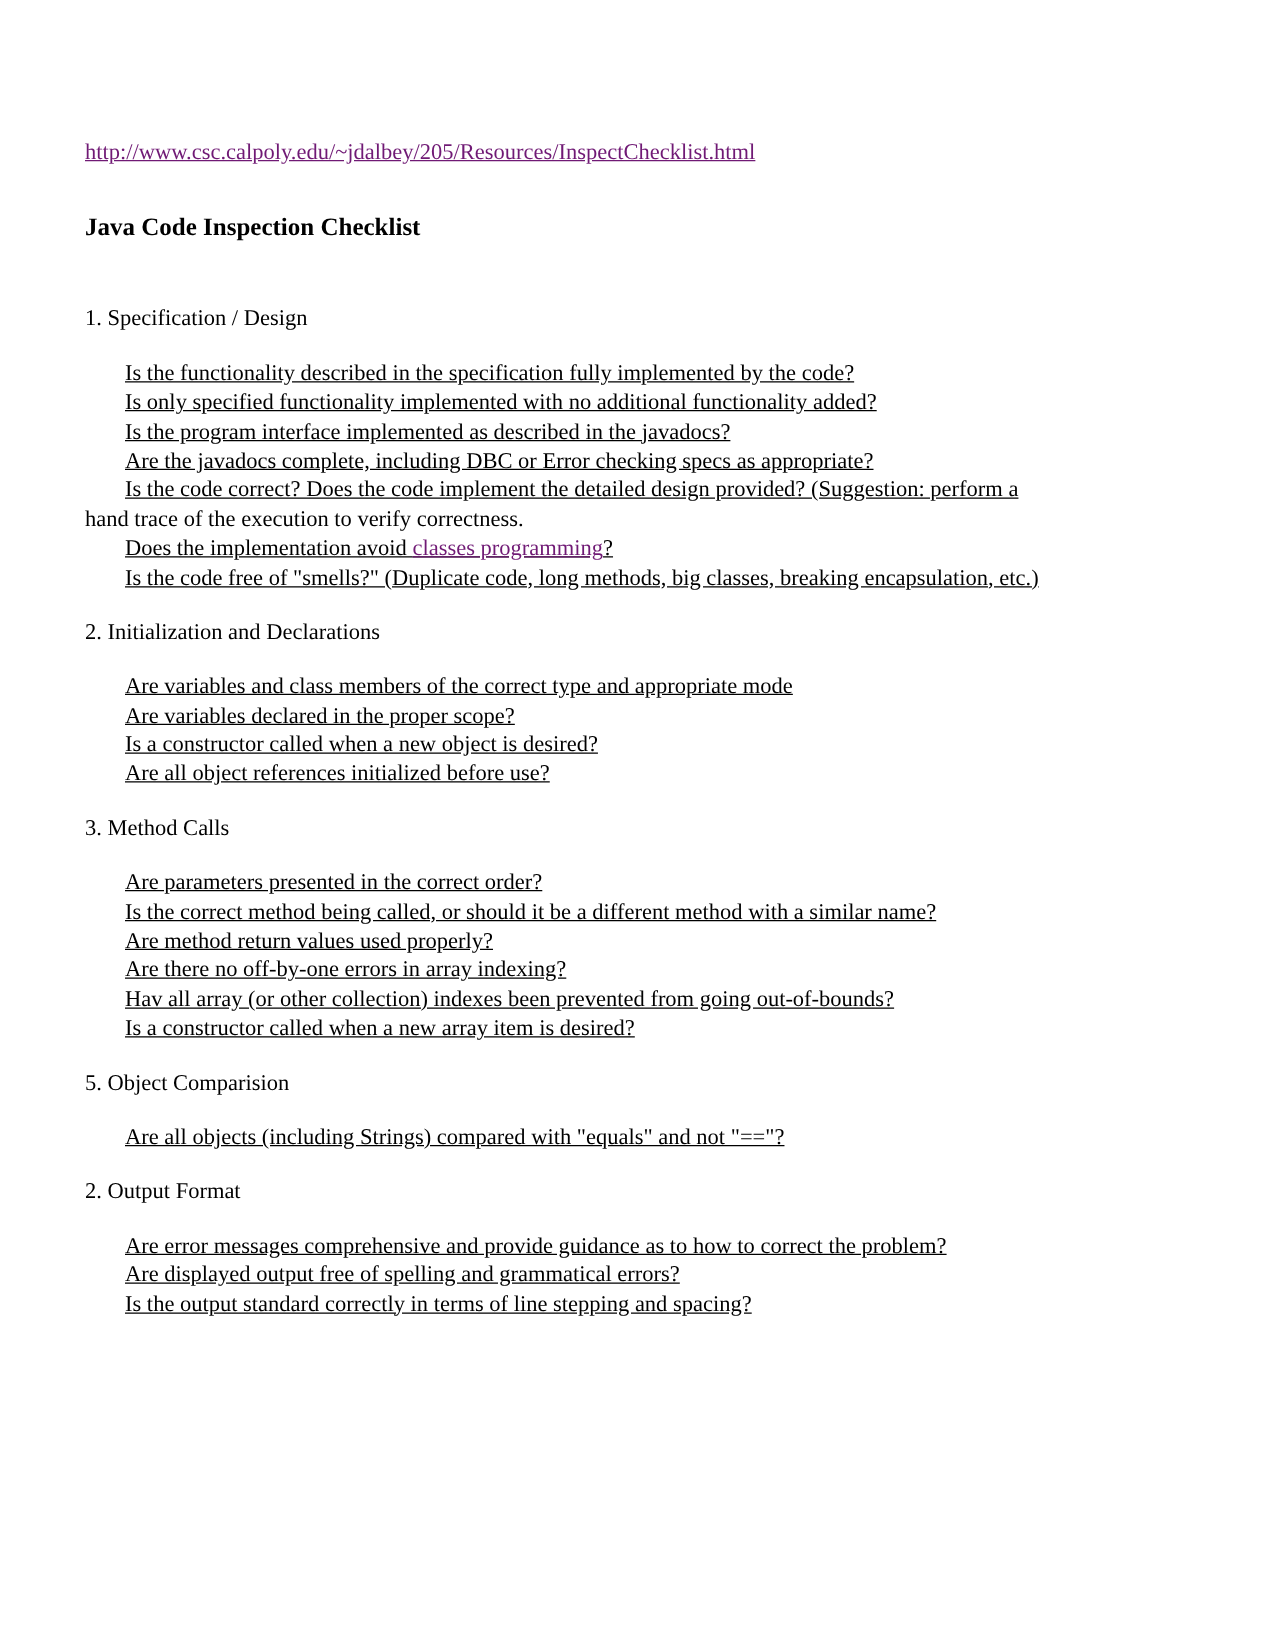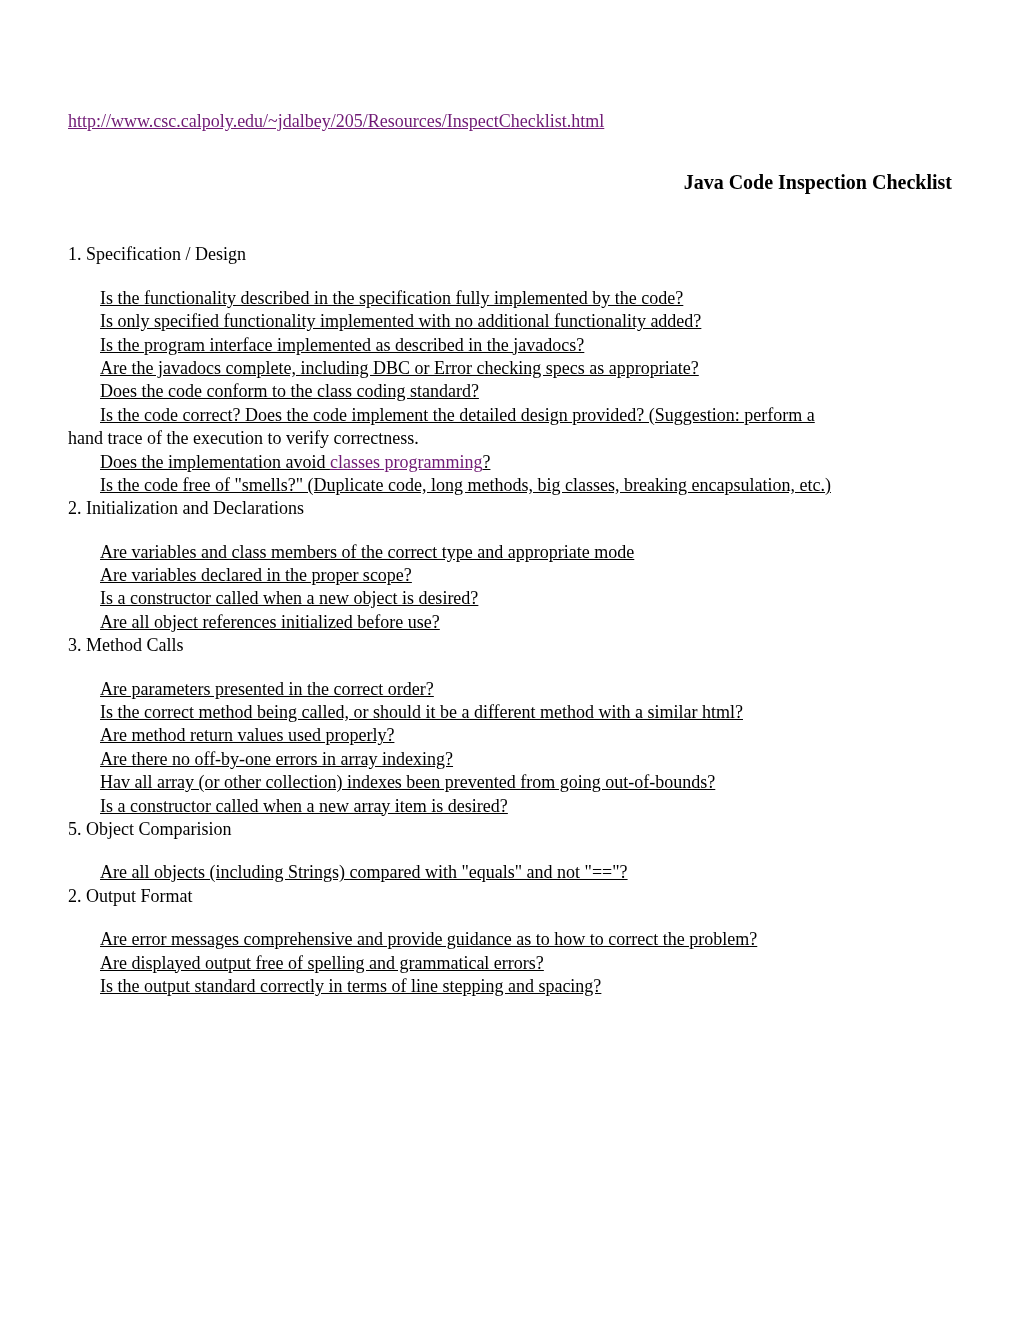--- a/index.html
+++ b/index.html
@@ -11,27 +11,28 @@
       color: #000;
       background: #fff;
       width: 1020px;
       box-sizing: border-box;
     }
     a {
       color: #701a75;
       text-decoration: underline;
     }
     .title {
-      text-align: right;
+      text-align: left;
       font-weight: bold;
       font-size: 20px;
       margin-top: 36px;
       margin-bottom: 48px;
     }
     .section-heading {
+      margin-top: 20px;
       margin-bottom: 20px;
     }
     .item {
       padding-left: 32px;
       text-decoration: underline;
     }
     .hang {
       padding-left: 0;
     }
   </style>
@@ -43,33 +44,32 @@
 </div>
 
 <div class="title">Java Code Inspection Checklist</div>
 
 <div id="sections-container">
     <div class="section-heading">1. Specification / Design</div>
     <div class="item">Is the functionality described in the specification fully implemented by the code?</div>
     <div class="item">Is only specified functionality implemented with no additional functionality added?</div>
     <div class="item">Is the program interface implemented as described in the javadocs?</div>
     <div class="item">Are the javadocs complete, including DBC or Error checking specs as appropriate?</div>
-    <div class="item">Does the code conform to the class coding standard?</div>
     <div class="item">Is the code correct? Does the code implement the detailed design provided? (Suggestion: perform a</div>
     <div class="hang">hand trace of the execution to verify correctness.</div>
     <div class="item"><span>Does the implementation avoid </span><a href="#">classes programming</a><span>?</span></div>
     <div class="item">Is the code free of "smells?" (Duplicate code, long methods, big classes, breaking encapsulation, etc.)</div>
     <div class="section-heading">2. Initialization and Declarations</div>
     <div class="item">Are variables and class members of the correct type and appropriate mode</div>
     <div class="item">Are variables declared in the proper scope?</div>
     <div class="item">Is a constructor called when a new object is desired?</div>
     <div class="item">Are all object references initialized before use?</div>
     <div class="section-heading">3. Method Calls</div>
     <div class="item">Are parameters presented in the correct order?</div>
-    <div class="item">Is the correct method being called, or should it be a different method with a similar html?</div>
+    <div class="item">Is the correct method being called, or should it be a different method with a similar name?</div>
     <div class="item">Are method return values used properly?</div>
     <div class="item">Are there no off-by-one errors in array indexing?</div>
     <div class="item">Hav all array (or other collection) indexes been prevented from going out-of-bounds?</div>
     <div class="item">Is a constructor called when a new array item is desired?</div>
     <div class="section-heading">5. Object Comparision</div>
     <div class="item">Are all objects (including Strings)  compared with "equals" and not "=="?</div>
     <div class="section-heading">2. Output Format</div>
     <div class="item">Are error messages comprehensive and provide guidance as to how to correct the problem?</div>
     <div class="item">Are displayed output free of spelling and grammatical errors?</div>
     <div class="item">Is the output standard correctly in terms of line stepping and spacing?</div>

